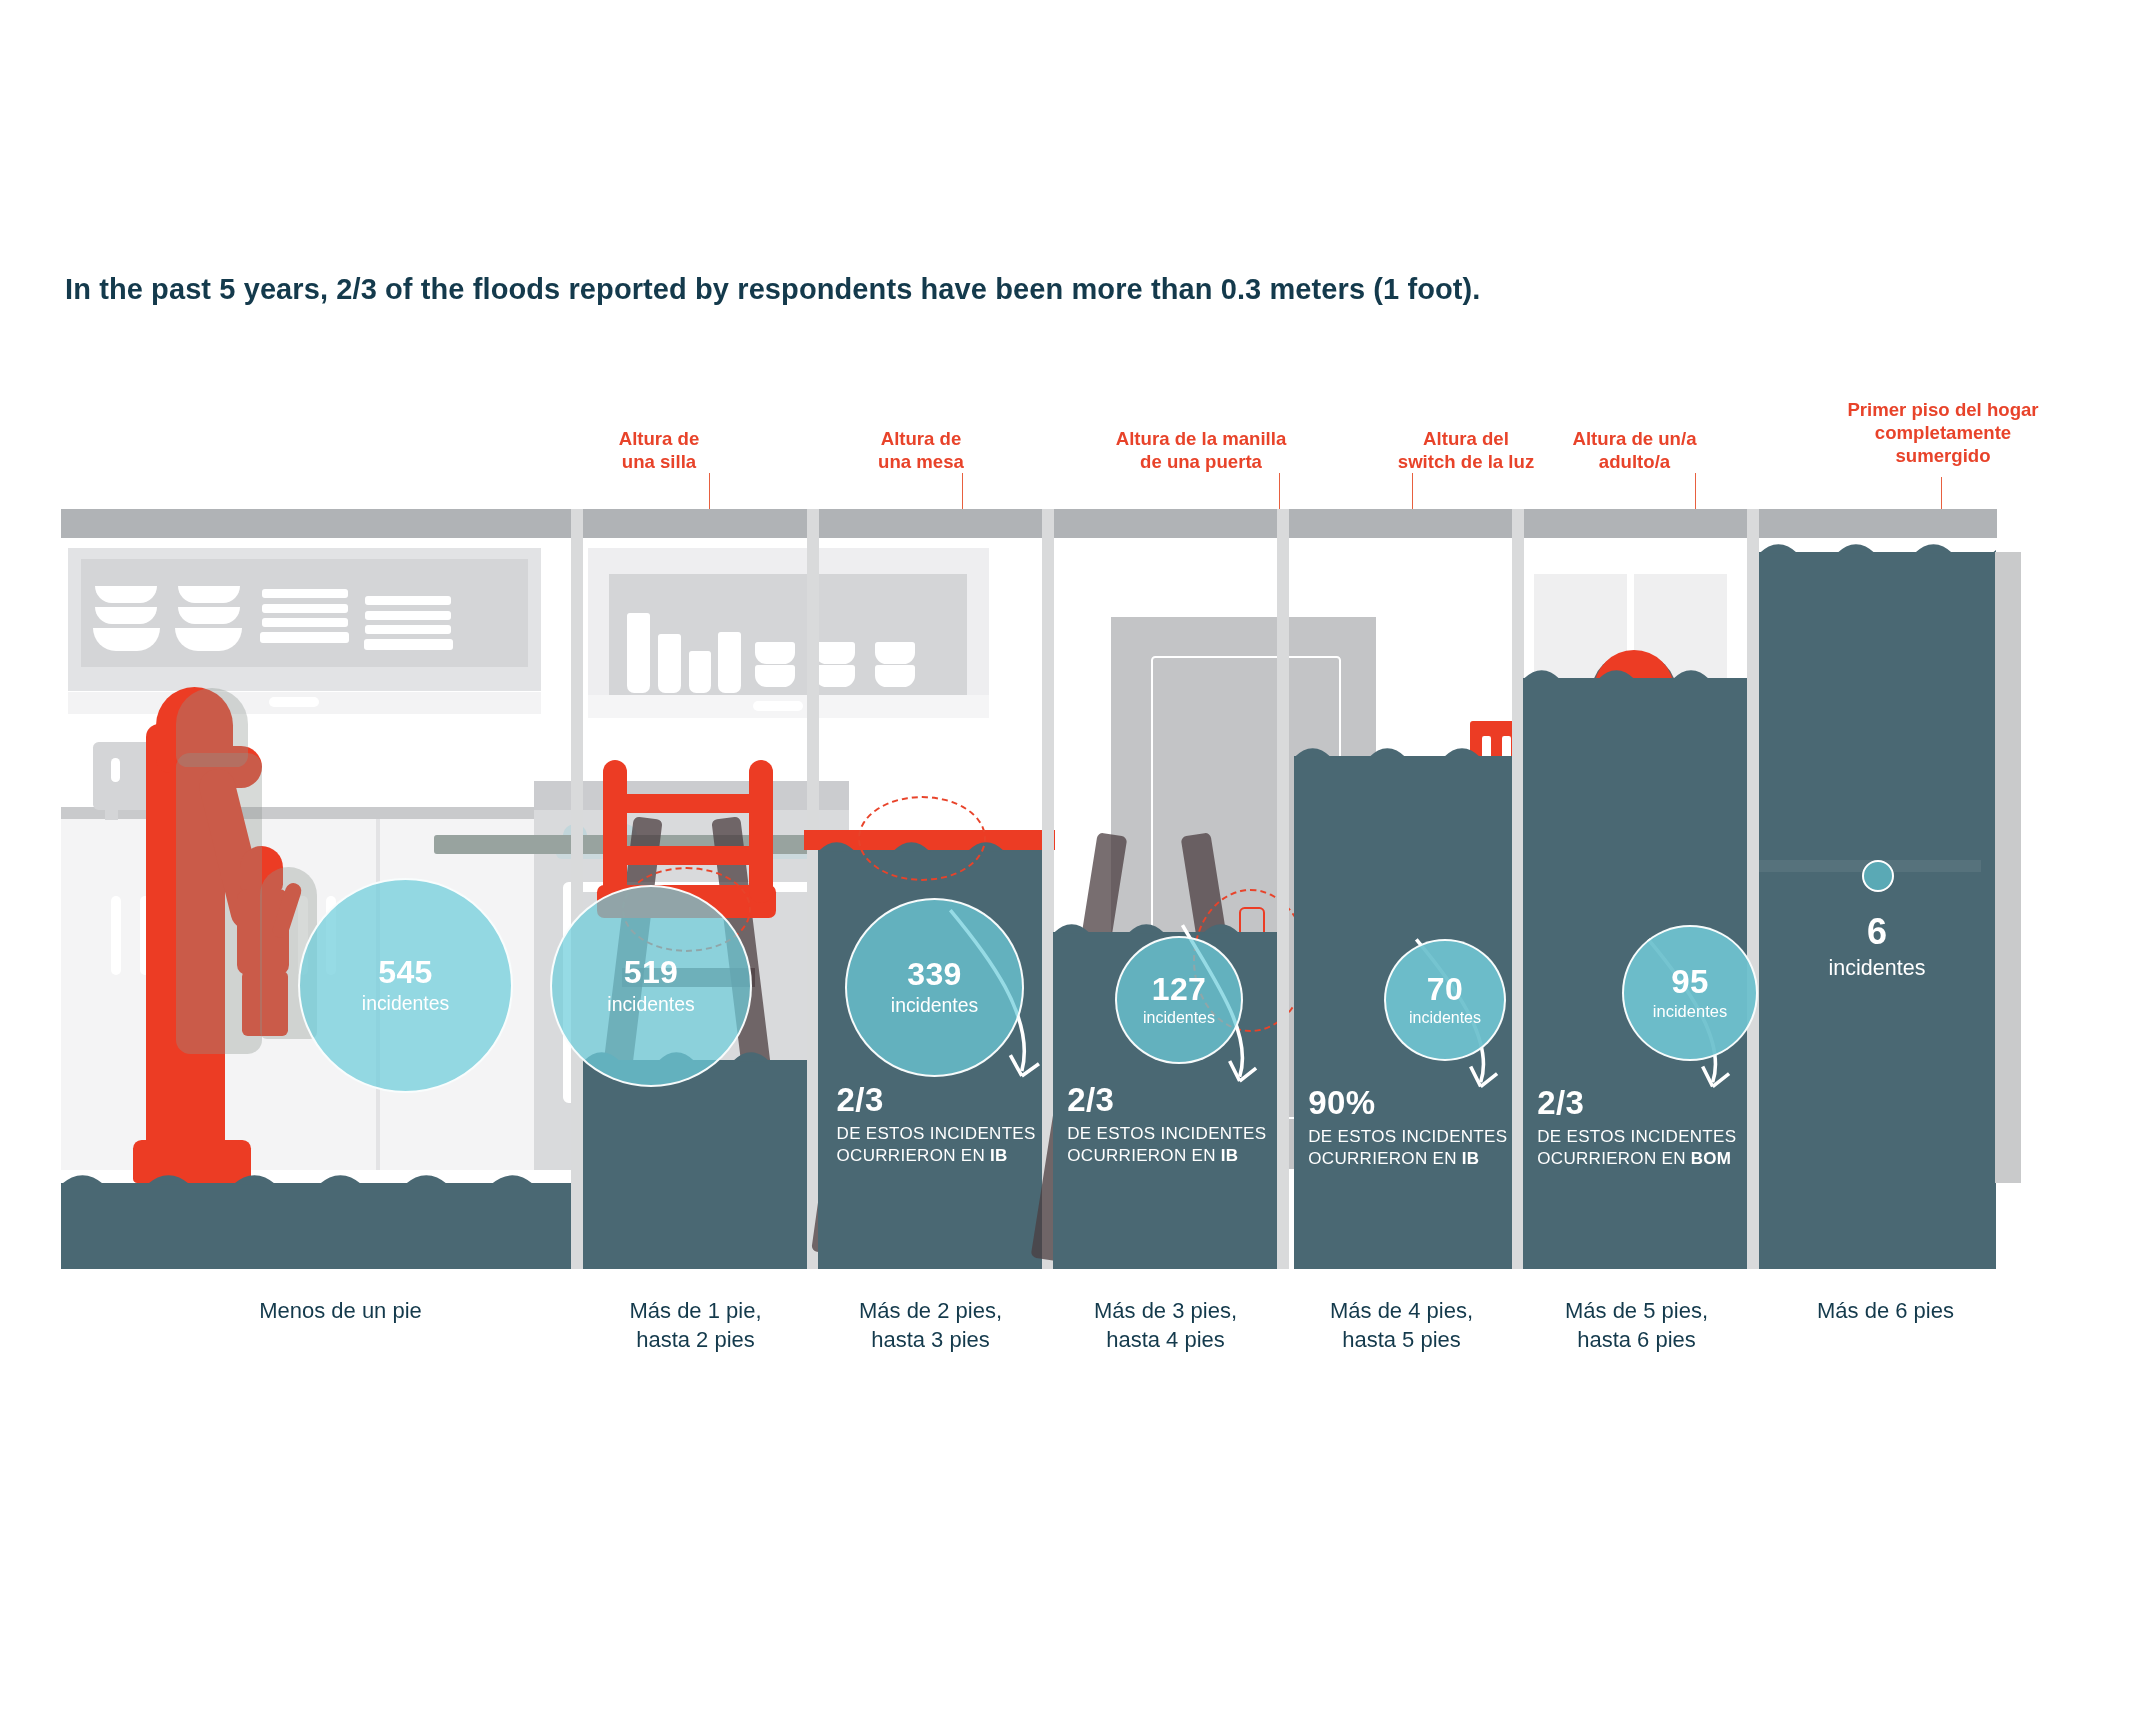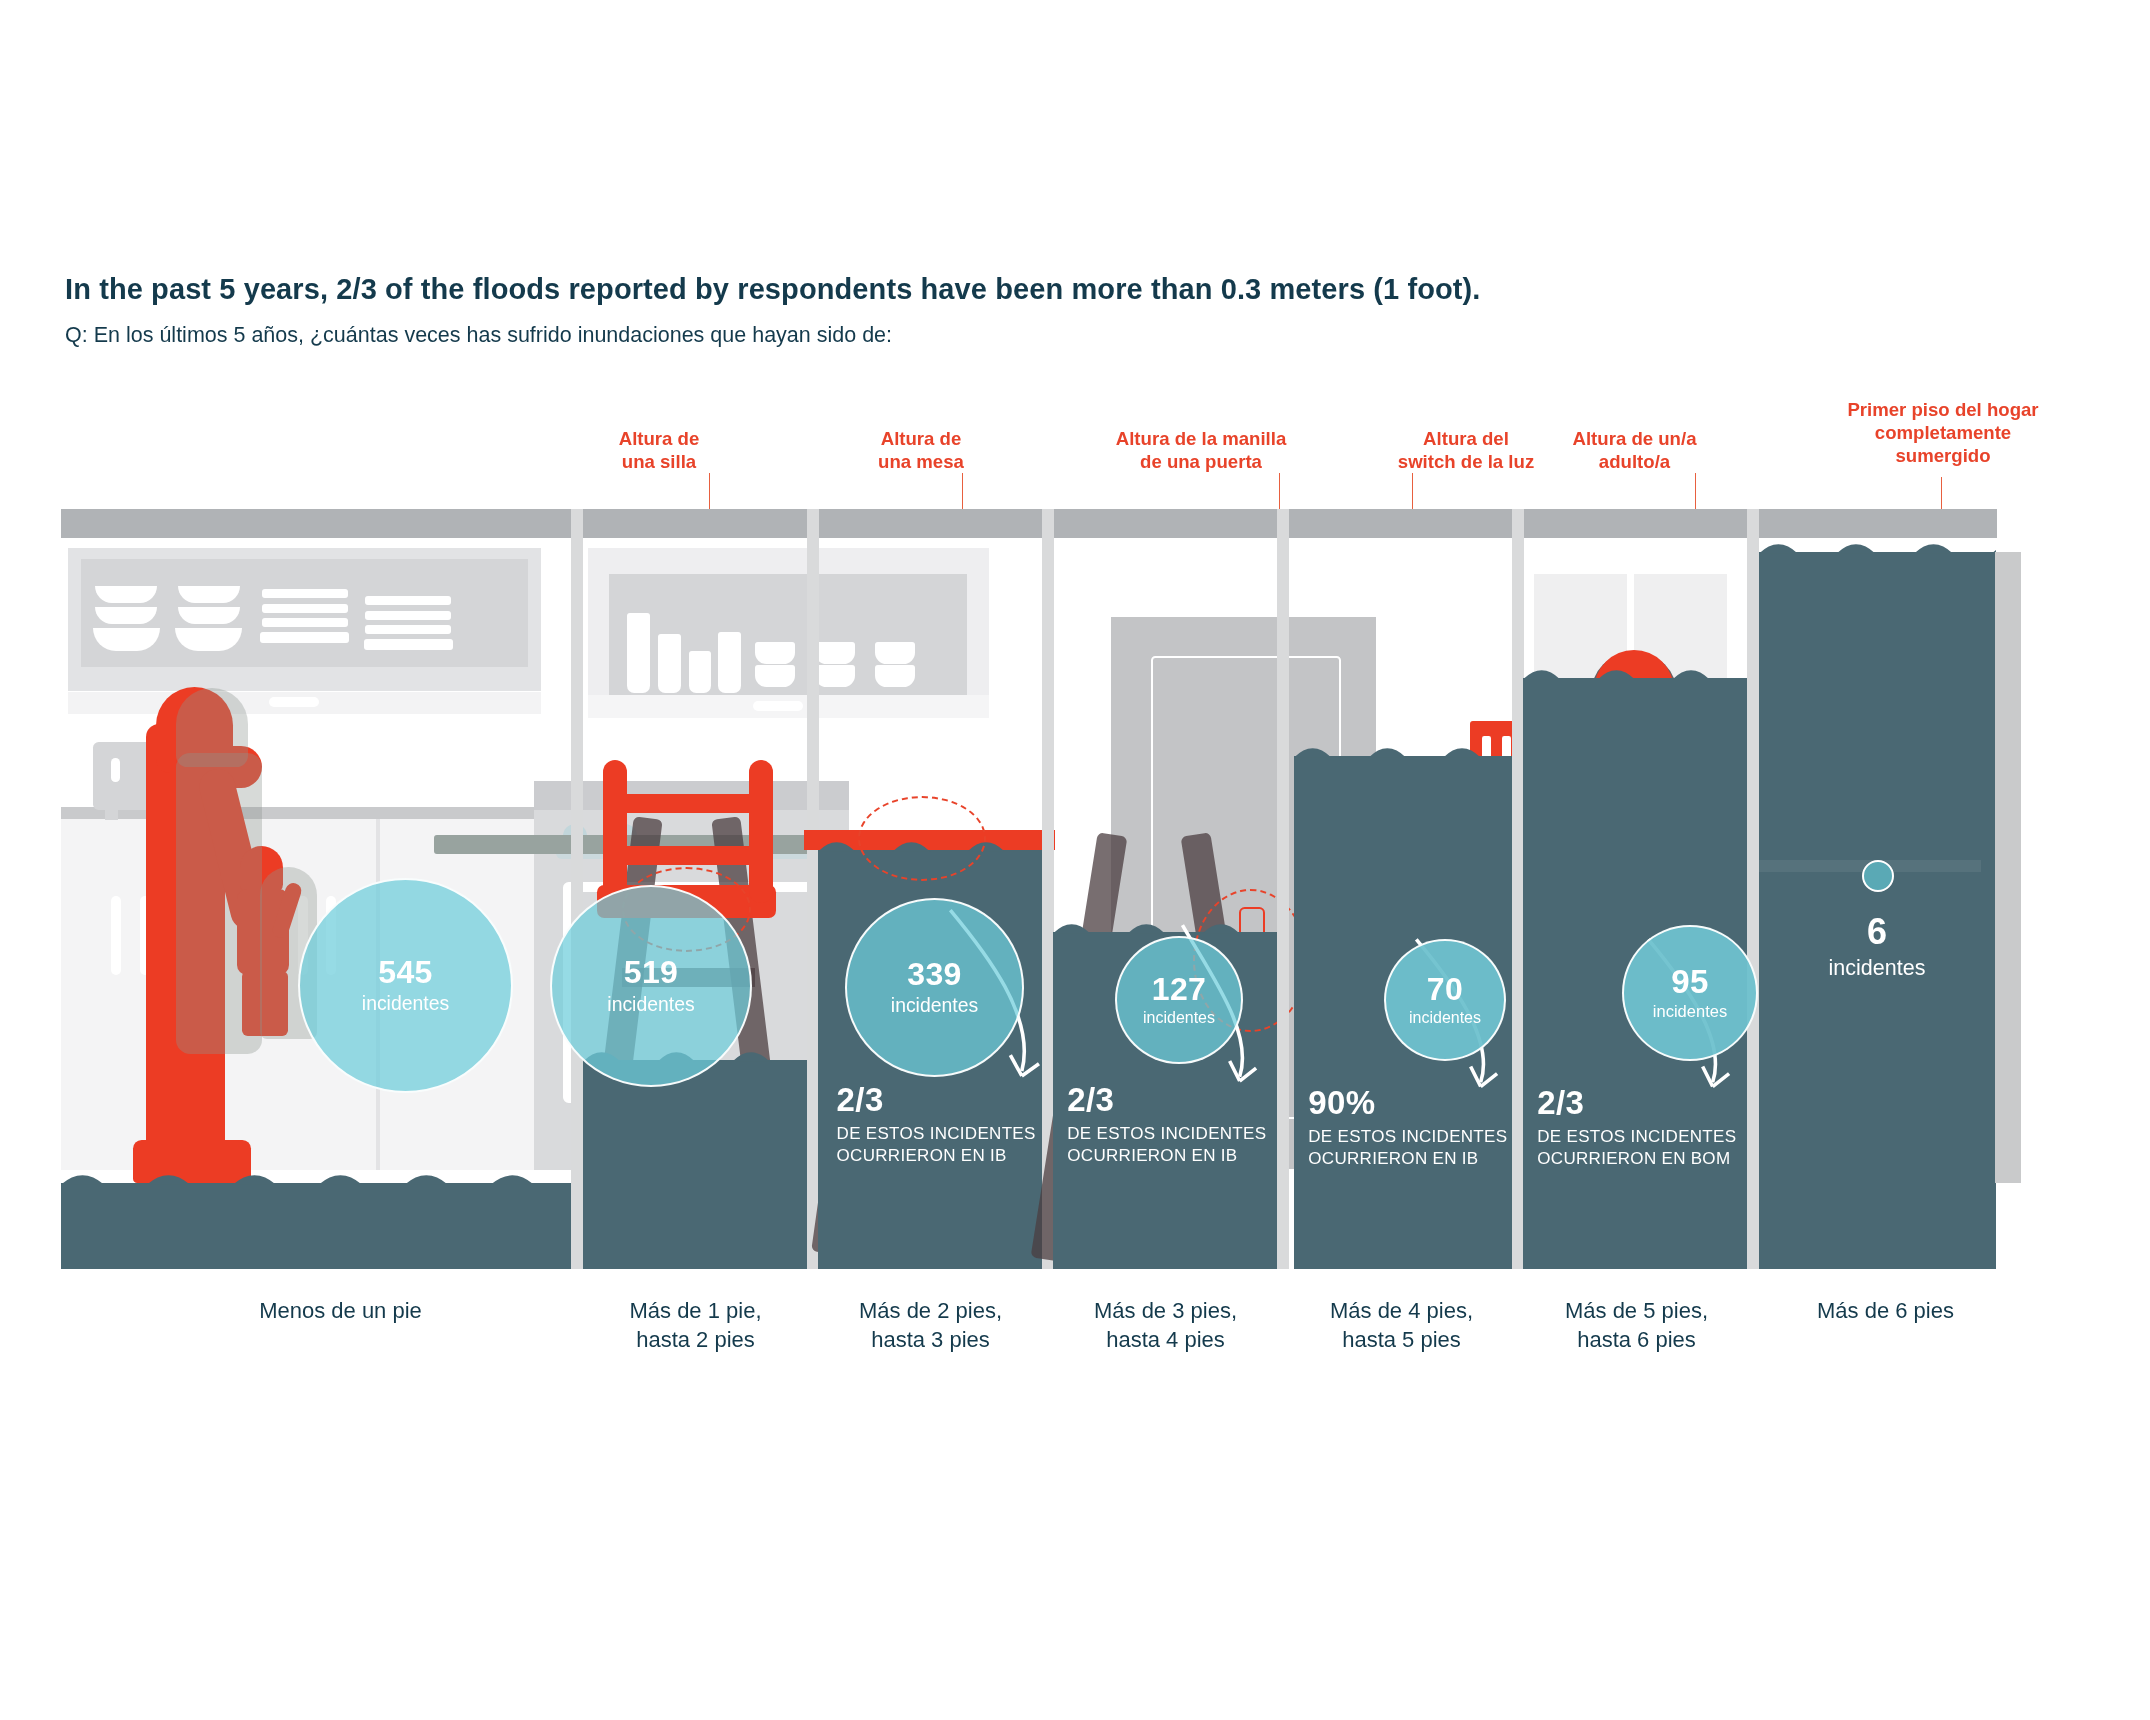--- a/index.html
+++ b/index.html
@@ -81,39 +81,38 @@
   
   .dot-bubble{position:absolute;width:32px;height:32px;border-radius:50%;background:#5aa9b5;border:2.2px solid #ffffff;box-sizing:border-box;}
   .dot-label{position:absolute;color:#ffffff;text-align:center;width:186px;}
   .dot-label .num{font-size:36px;font-weight:700;line-height:1;}
   .dot-label .unit{font-size:21.5px;font-weight:400;margin-top:5.7px;}
 
   
   .callout{position:absolute;color:#ffffff;}
   .callout .big{font-size:33px;font-weight:700;line-height:1;letter-spacing:0.4px;}
   .callout .small{font-size:17px;font-weight:500;line-height:1.3;margin-top:7.2px;letter-spacing:0.3px;}
-  .callout .small b{font-weight:400;}
+  .callout .small b{font-weight:700;}
 
   
   .annot{position:absolute;color:#e8432a;font-size:18.6px;font-weight:600;text-align:center;line-height:1.25;}
   .leader{position:absolute;width:1.4px;background:#e8603f;}
   .dashring{position:absolute;border:2.9px dashed #e8432a;border-radius:50%;box-sizing:border-box;}
 
   
   .catrow{position:absolute;left:61px;top:1283px;width:2065px;height:100px;}
   .cat{position:absolute;color:#143a4c;font-size:22px;font-weight:500;text-align:center;line-height:1.3;}
 
   svg.arrow{position:absolute;overflow:visible;pointer-events:none;}
 </style>
 </head>
 <body>
 
 <div id="header">
   <div id="title">In the past 5 years, 2/3 of the floods reported by respondents have been more than 0.3 meters (1 foot).</div>
-  <div id="subtitle">Q: En los últimos 5 años, ¿cuántas veces has sufrido inundaciones que hayan sido de:</div>
 </div>
 
 <div>
 
   <div class="annot" style="left:566px;top:427px;width:186px;">
     <div>Altura de</div>
     <div>una silla</div>
   </div>
   <div class="leader" style="left:709px;top:473px;height:315px;"></div>
 

